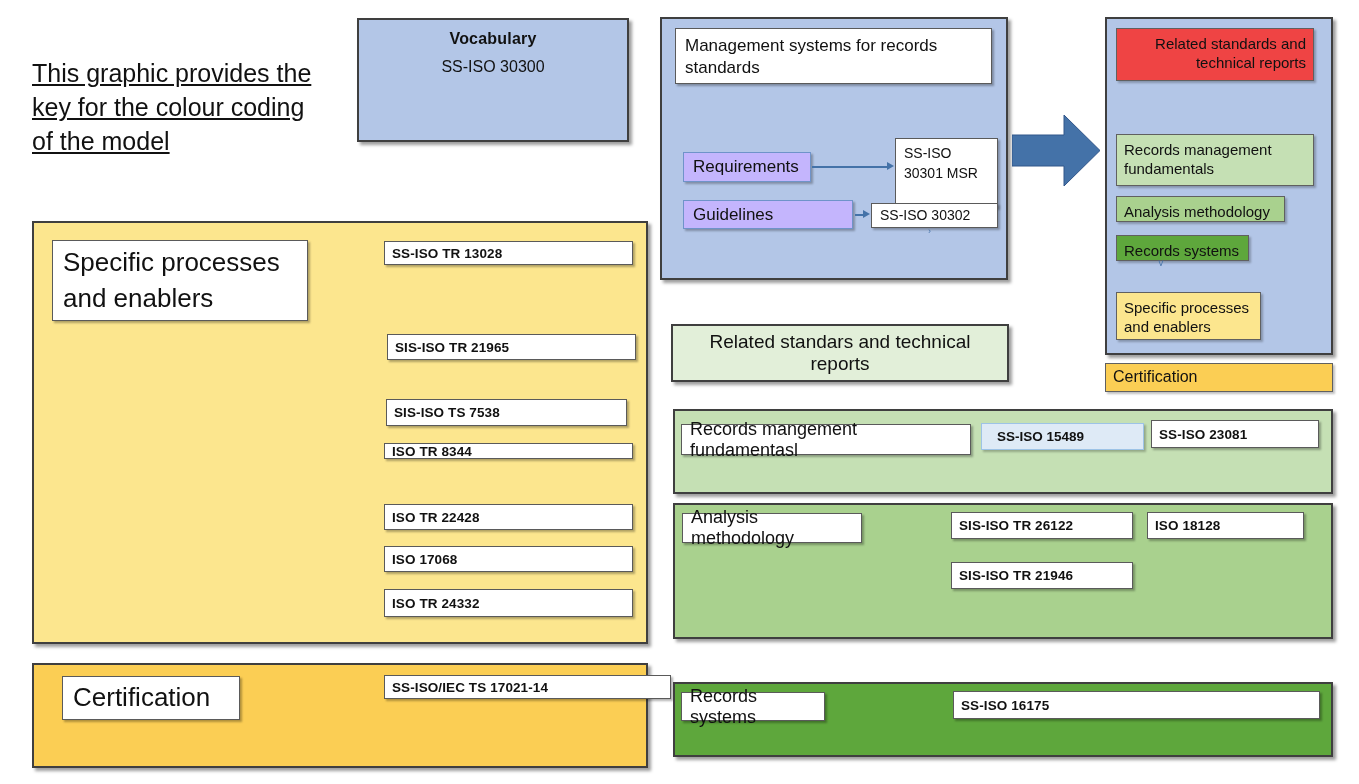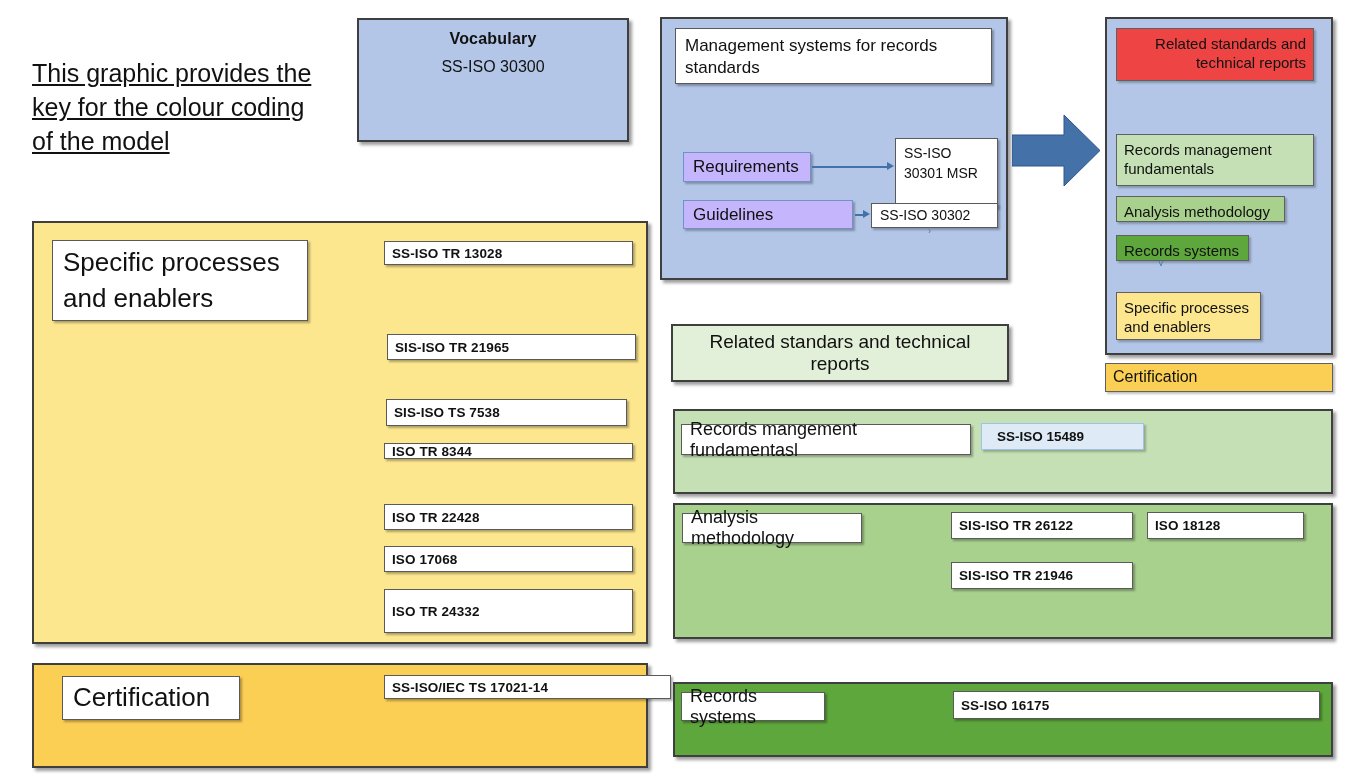--- a/index.html
+++ b/index.html
@@ -194,21 +194,21 @@
   </div>
   <div class="abs wbox stdbox" style="left:384px; top:443px; width:249px; height:16px;">
     <span>ISO TR 8344</span>
   </div>
   <div class="abs wbox stdbox" style="left:384px; top:504px; width:249px; height:26px;">
     <span>ISO TR 22428</span>
   </div>
   <div class="abs wbox stdbox" style="left:384px; top:546px; width:249px; height:26px;">
     <span>ISO 17068</span>
   </div>
-  <div class="abs wbox stdbox" style="left:384px; top:589px; width:249px; height:44px;">
+  <div class="abs wbox stdbox" style="left:384px; top:589px; width:249px; height:28px;">
     <span>ISO TR 24332</span>
   </div>
 
   <div class="abs panel goldpanel" style="left:32px; top:663px; width:616px; height:105px;"></div>
 
   <div class="abs wbox bigcat" style="left:62px; top:676px; width:178px; height:44px; font-size:26px;">
     <span>Certification</span>
   </div>
   <div class="abs wbox stdbox" style="left:384px; top:675px; width:287px; height:24px;">
     <span>SS-ISO/IEC TS 17021-14</span>
@@ -278,20 +278,23 @@
   </div>
 
   <div class="abs panel sec-medgreen" style="left:673px; top:409px; width:660px; height:85px;"></div>
 
   <div class="abs wbox seclabel" style="left:681px; top:424px; width:290px; height:31px; font-size:18px;">
     <span>Records mangement fundamentasl</span>
   </div>
   <div class="abs bluefillbox" style="left:981px; top:423px; width:163px; height:27px;">
     <span>SS-ISO 15489</span>
   </div>
+  <div class="abs wbox stdbox" style="left:1151px; top:420px; width:168px; height:28px;">
+    <span>SS-ISO 23081</span>
+  </div>
 
   <div class="abs panel sec-midgreen" style="left:673px; top:503px; width:660px; height:136px;"></div>
 
   <div class="abs wbox seclabel" style="left:682px; top:513px; width:180px; height:30px; font-size:18px;">
     <span>Analysis methodology</span>
   </div>
   <div class="abs wbox stdbox" style="left:951px; top:512px; width:182px; height:27px;">
     <span>SIS-ISO TR 26122</span>
   </div>
   <div class="abs wbox stdbox" style="left:1147px; top:512px; width:157px; height:27px;">

